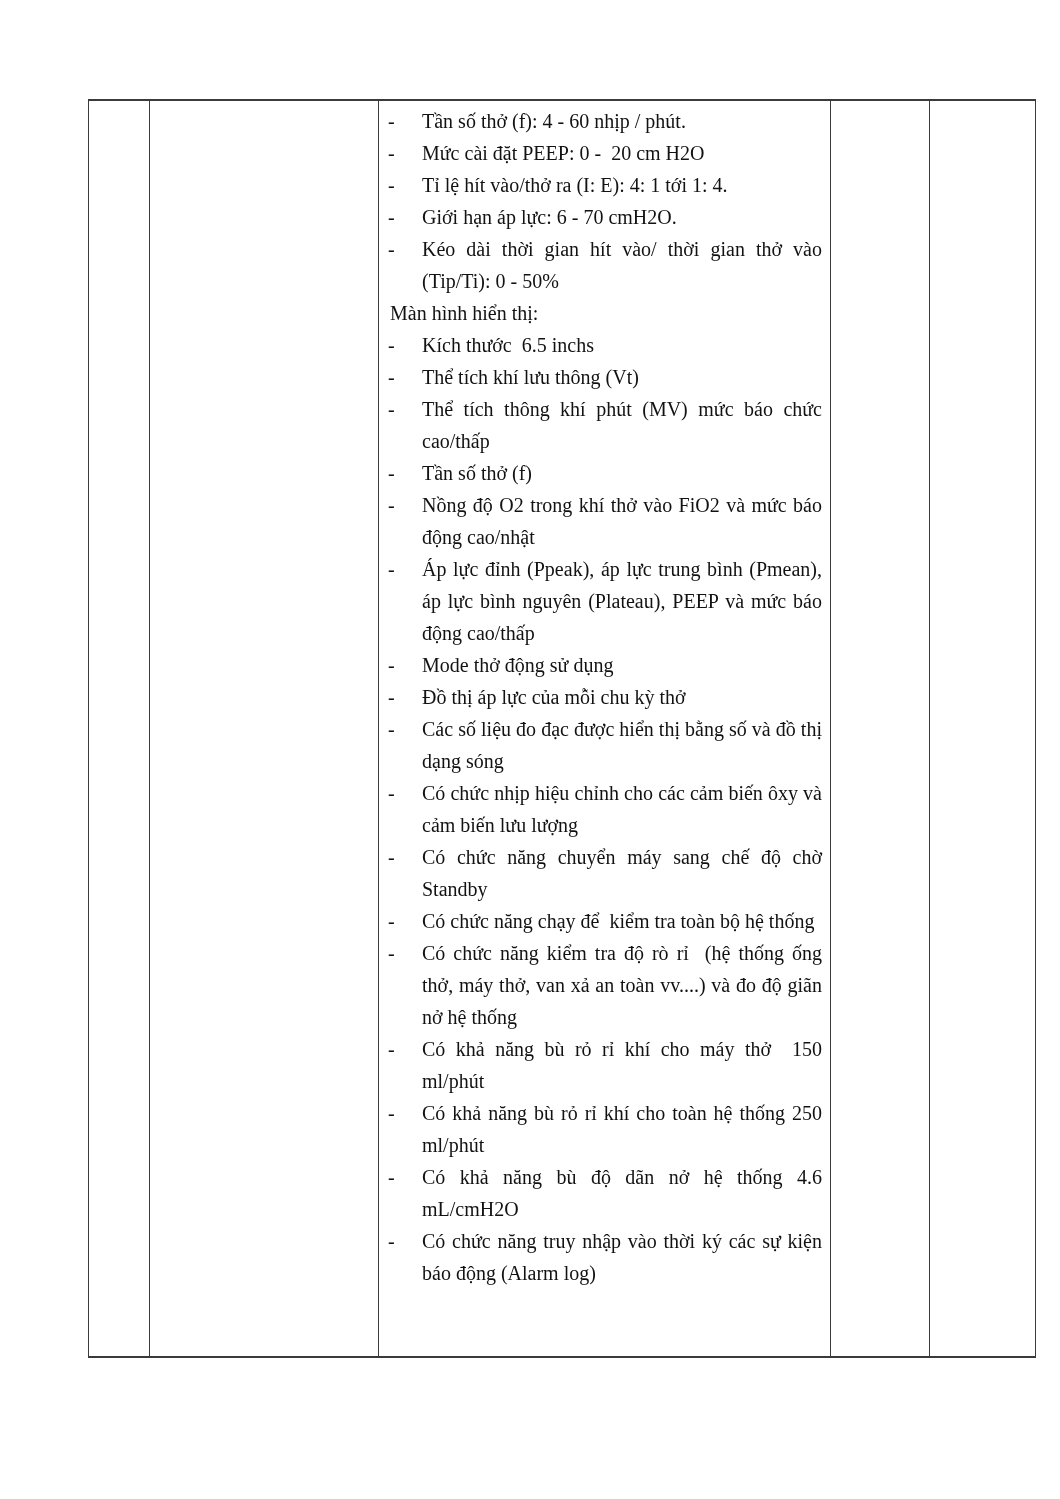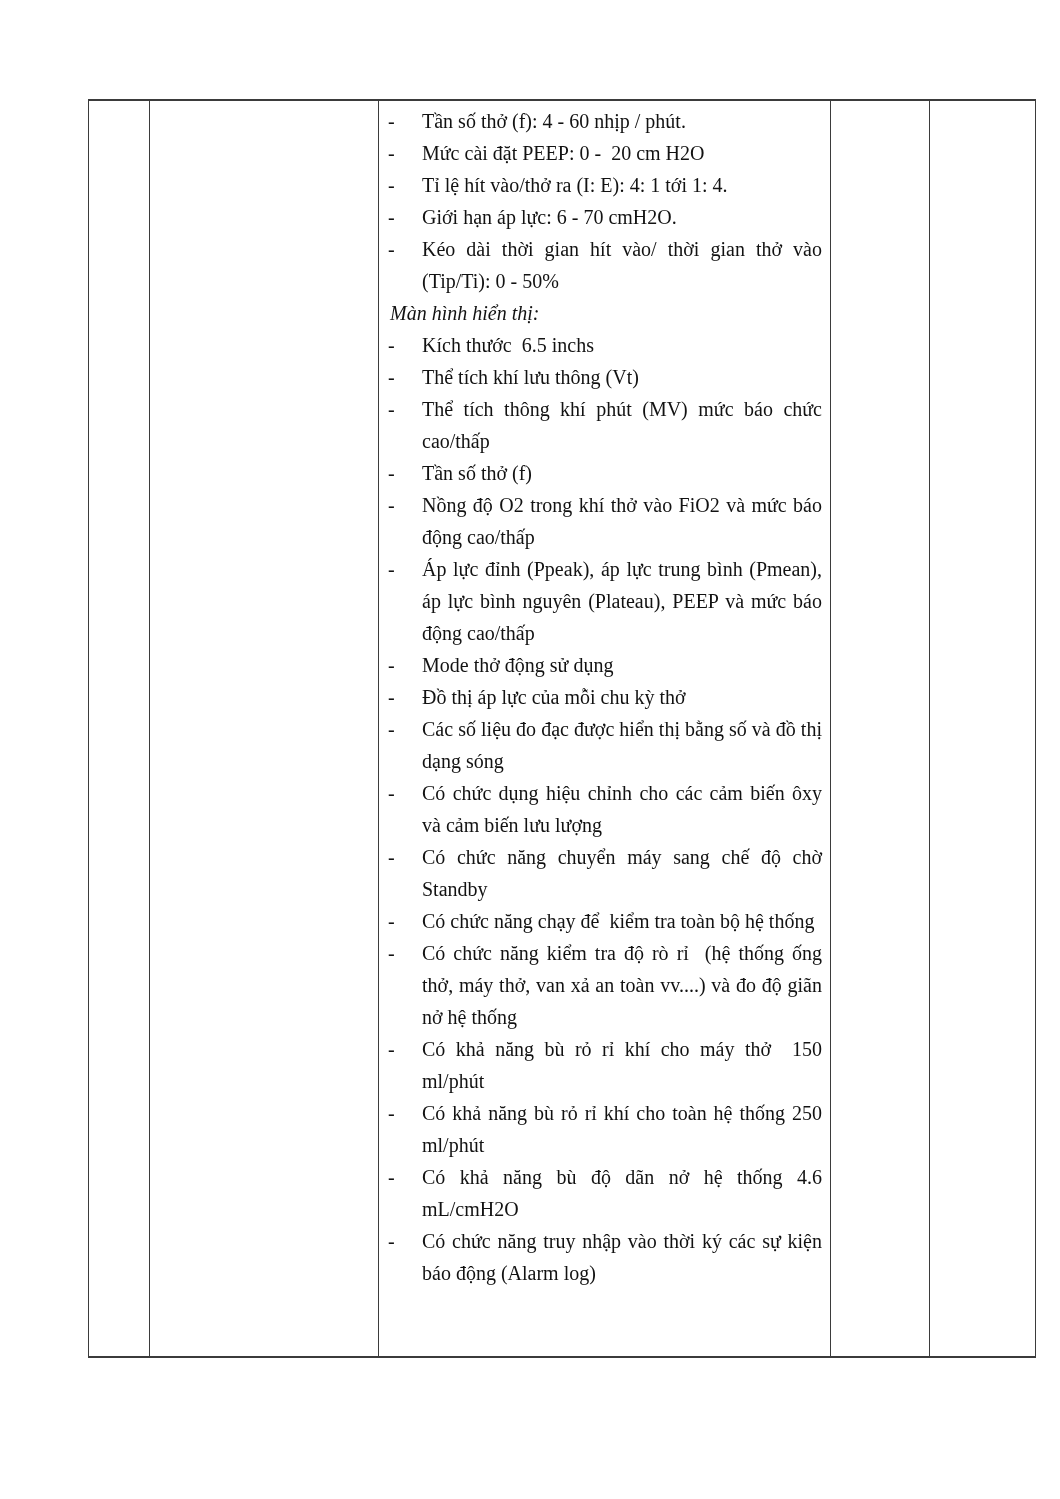--- a/index.html
+++ b/index.html
@@ -50,21 +50,20 @@
   .item .marker {
     flex: 0 0 34px;
     text-align: left;
   }
   .item .text {
     flex: 1 1 auto;
     text-align: justify;
     min-width: 0;
   }
   .item.heading .text {
-    font-style: italic;
     text-align: left;
     padding-left: 2px;
   }
 </style>
 </head>
 <body>
 
 <div class="page">
   <div class="spec-table">
     <div class="cell col-a"></div>
@@ -106,41 +105,41 @@
           <div class="item">
     <span class="marker">-</span>
     <span class="text">Thể tích thông khí phút (MV) mức báo chức cao/thấp</span>
   </div>
           <div class="item">
     <span class="marker">-</span>
     <span class="text">Tần số thở (f)</span>
   </div>
           <div class="item">
     <span class="marker">-</span>
-    <span class="text">Nồng độ O2 trong khí thở vào FiO2 và mức báo động cao/thấp</span>
+    <span class="text">Nồng độ O2 trong khí thở vào FiO2 và mức báo động cao/nhật</span>
   </div>
           <div class="item">
     <span class="marker">-</span>
     <span class="text">Áp lực đỉnh (Ppeak), áp lực trung bình (Pmean), áp lực bình nguyên (Plateau), PEEP và mức báo động cao/thấp</span>
   </div>
           <div class="item">
     <span class="marker">-</span>
     <span class="text">Mode thở động sử dụng</span>
   </div>
           <div class="item">
     <span class="marker">-</span>
     <span class="text">Đồ thị áp lực của mỗi chu kỳ thở</span>
   </div>
           <div class="item">
     <span class="marker">-</span>
     <span class="text">Các số liệu đo đạc được hiển thị bằng số và đồ thị dạng sóng</span>
   </div>
           <div class="item">
     <span class="marker">-</span>
-    <span class="text">Có chức dụng hiệu chỉnh cho các cảm biến ôxy và cảm biến lưu lượng</span>
+    <span class="text">Có chức nhịp hiệu chỉnh cho các cảm biến ôxy và cảm biến lưu lượng</span>
   </div>
           <div class="item">
     <span class="marker">-</span>
     <span class="text">Có chức năng chuyển máy sang chế độ chờ Standby</span>
   </div>
           <div class="item">
     <span class="marker">-</span>
     <span class="text">Có chức năng chạy để &nbsp;kiểm tra toàn bộ hệ thống</span>
   </div>
           <div class="item">

